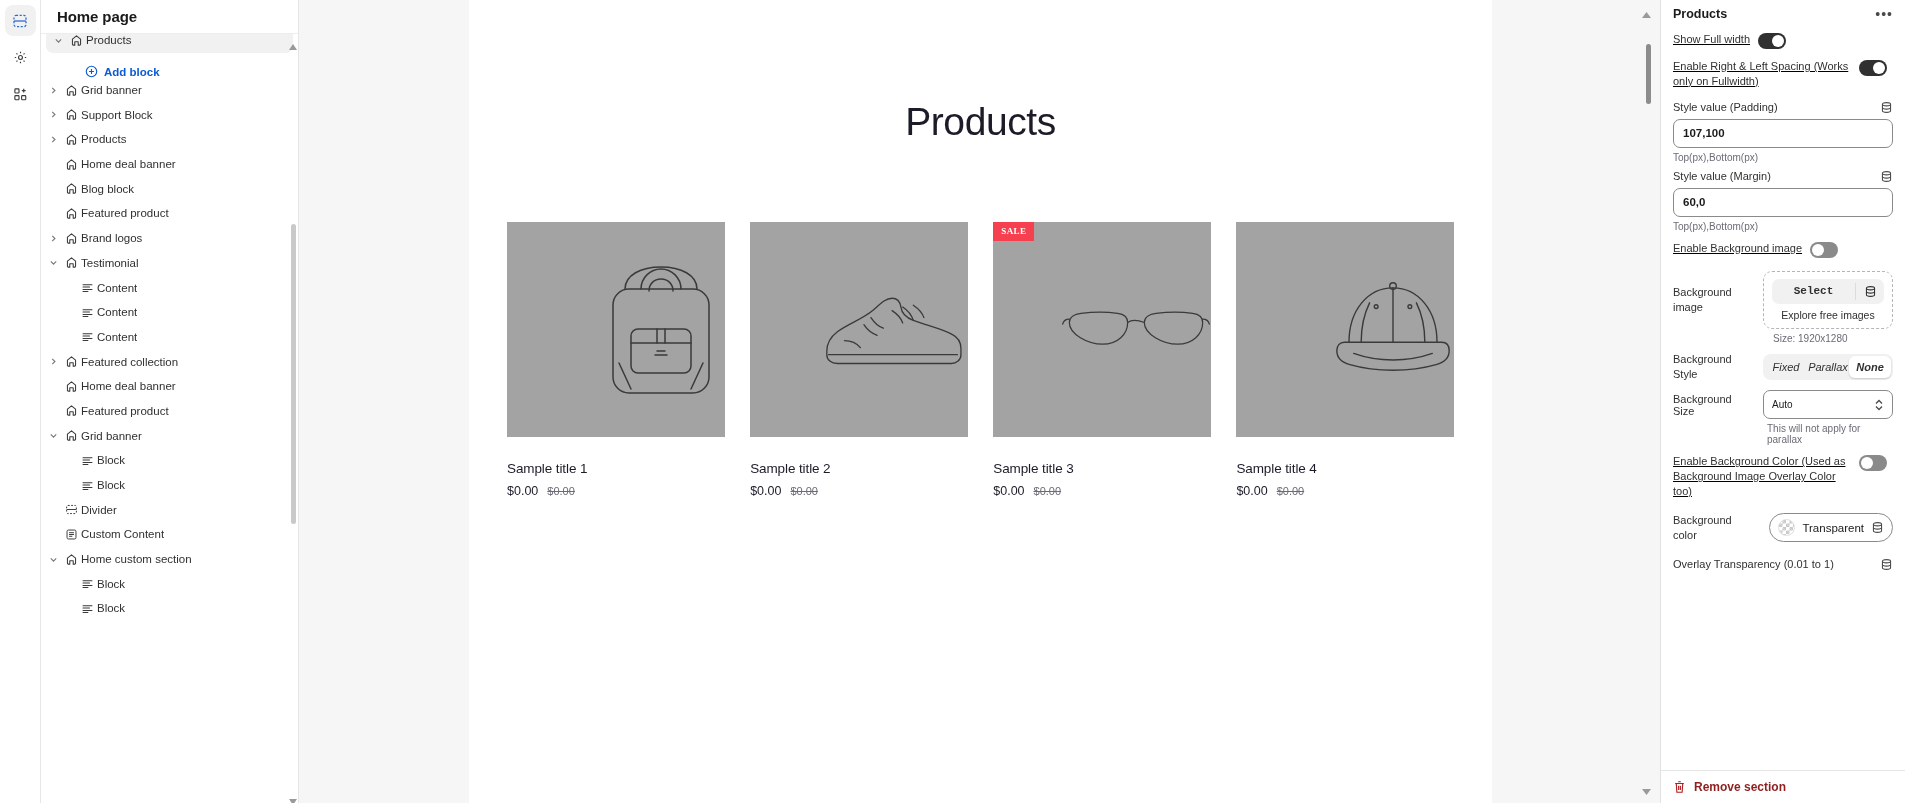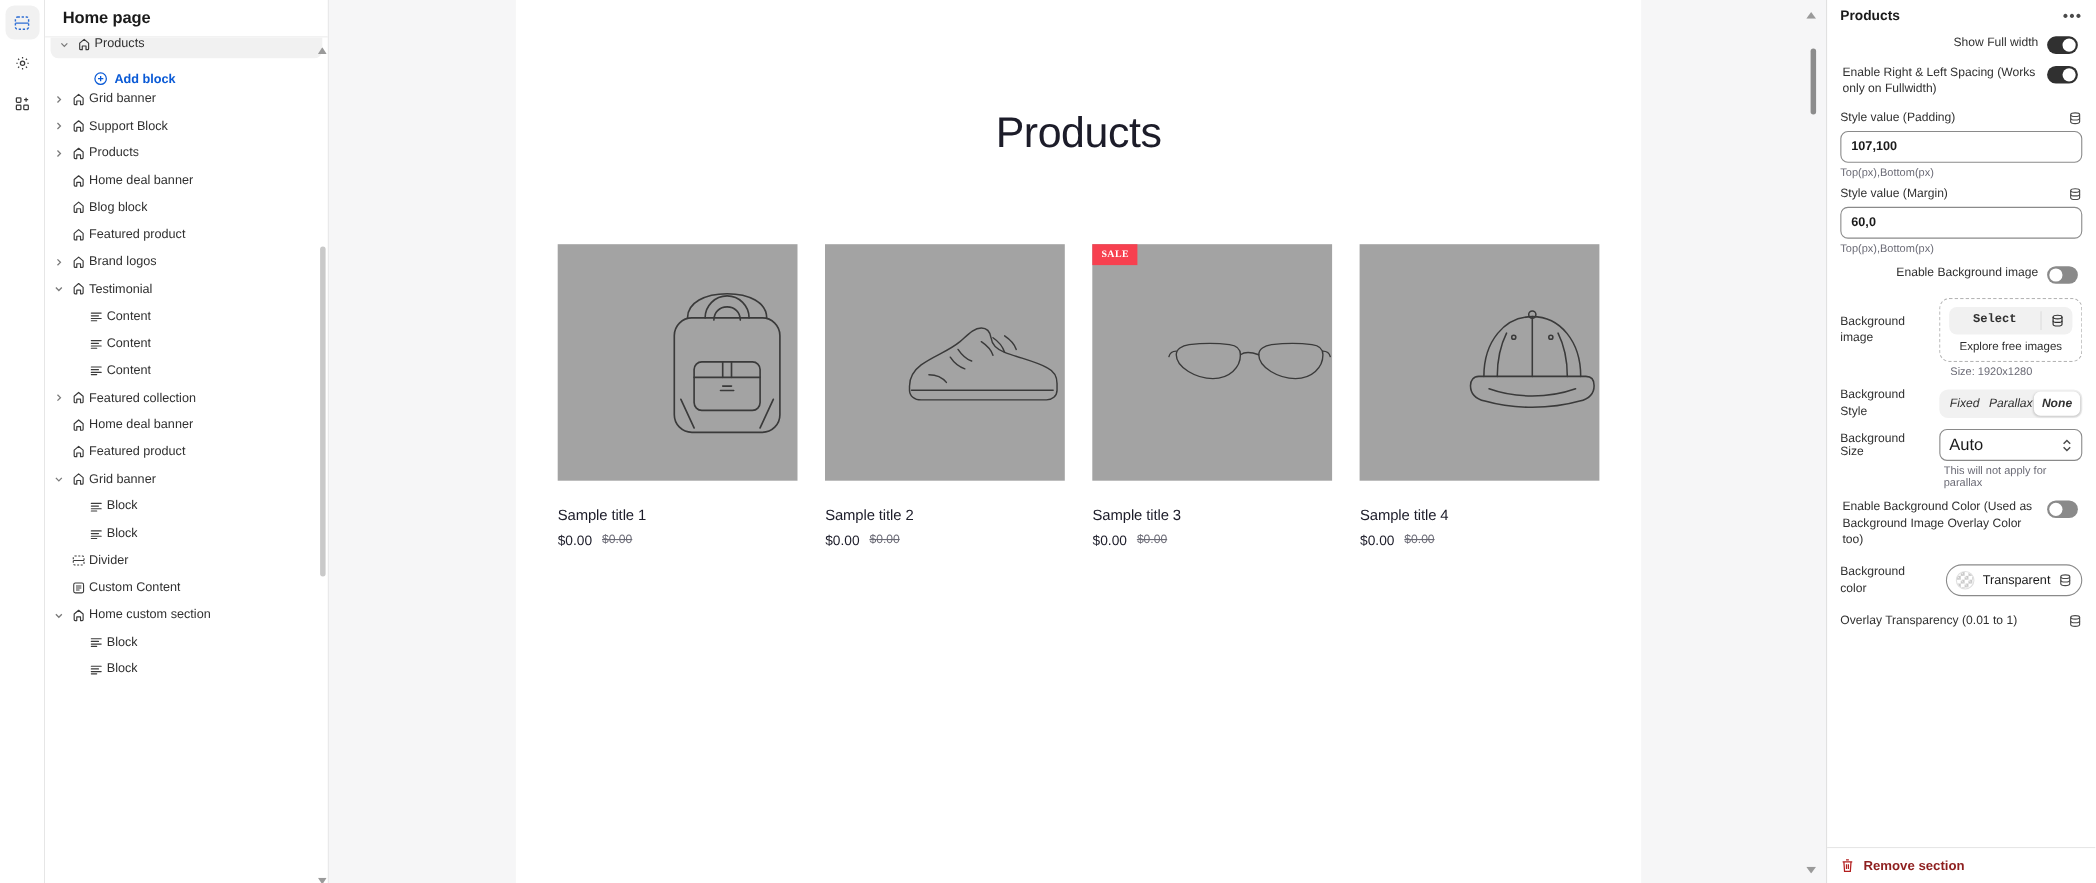--- a/index.html
+++ b/index.html
@@ -143,22 +143,22 @@
     display: flex; flex-direction: column; position: relative;
   }
   .insp-scroll { flex: 1; overflow: hidden; padding: 0 0 0 0; }
   .insp-head {
     display: flex; align-items: center; justify-content: space-between;
     padding: 7px 12px 6px 12px;
   }
   .insp-title { font-size: 12.5px; font-weight: 600; color: #1a1a1a; }
   .dots { color: #4a4a4a; font-size: 14px; letter-spacing: 1px; cursor: pointer; line-height: 1; }
   .row-toggle {
-    display: flex; align-items: flex-start; justify-content: flex-end;
-    gap: 8px; padding: 5px 16px 5px 12px;
+    display: flex; align-items: flex-start; justify-content: flex-start;
+    gap: 8px; padding: 5px 16px 5px 12px; text-decoration: underline;
   }
   .row-toggle .lbl { font-size: 11px; color: #303030; line-height: 1.35; max-width: 178px; }
   .switch {
     width: 28px; min-width: 28px; height: 16px; border-radius: 9px;
     background: #303030; position: relative; cursor: pointer; margin-top: 1px;
   }
   .switch.off { background: #8a8a8a; }
   .knob {
     position: absolute; top: 2px; right: 2px; width: 12px; height: 12px;
     border-radius: 50%; background: #fff;
@@ -208,21 +208,21 @@
     flex: 1; height: 22px; display: flex; align-items: center; justify-content: center;
     font-size: 11px; color: #303030; border-radius: 6px; cursor: pointer;
   }
   .seg-opt.active { background: #ffffff; font-weight: 600; box-shadow: 0 1px 2px rgba(0,0,0,.16); }
 
   .sel-row { display: flex; align-items: center; gap: 8px; padding: 9px 12px 0 12px; }
   .sel-lbl { font-size: 11px; color: #303030; width: 82px; }
   .selectbox {
     flex: 1; height: 29px; border: 1px solid #8a8a8a; border-radius: 7px;
     display: flex; align-items: center; padding: 0 8px;
-    font-size: 15px; color: #1a1a1a; cursor: pointer;
+    font-size: 10px; color: #1a1a1a; cursor: pointer;
   }
   .selectbox .sv { flex: 1; }
   .chev { color: #4a4a4a; display: flex; }
 
   .color-row { display: flex; align-items: center; gap: 20px; padding: 9px 12px 0 12px; }
   .color-lbl { font-size: 11px; color: #303030; width: 82px; line-height: 1.35; }
   .colorbox {
     flex: 1; height: 29px; border: 1px solid #8a8a8a; border-radius: 17px;
     display: flex; align-items: center; padding: 0 8px; gap: 7px; cursor: pointer;
   }

